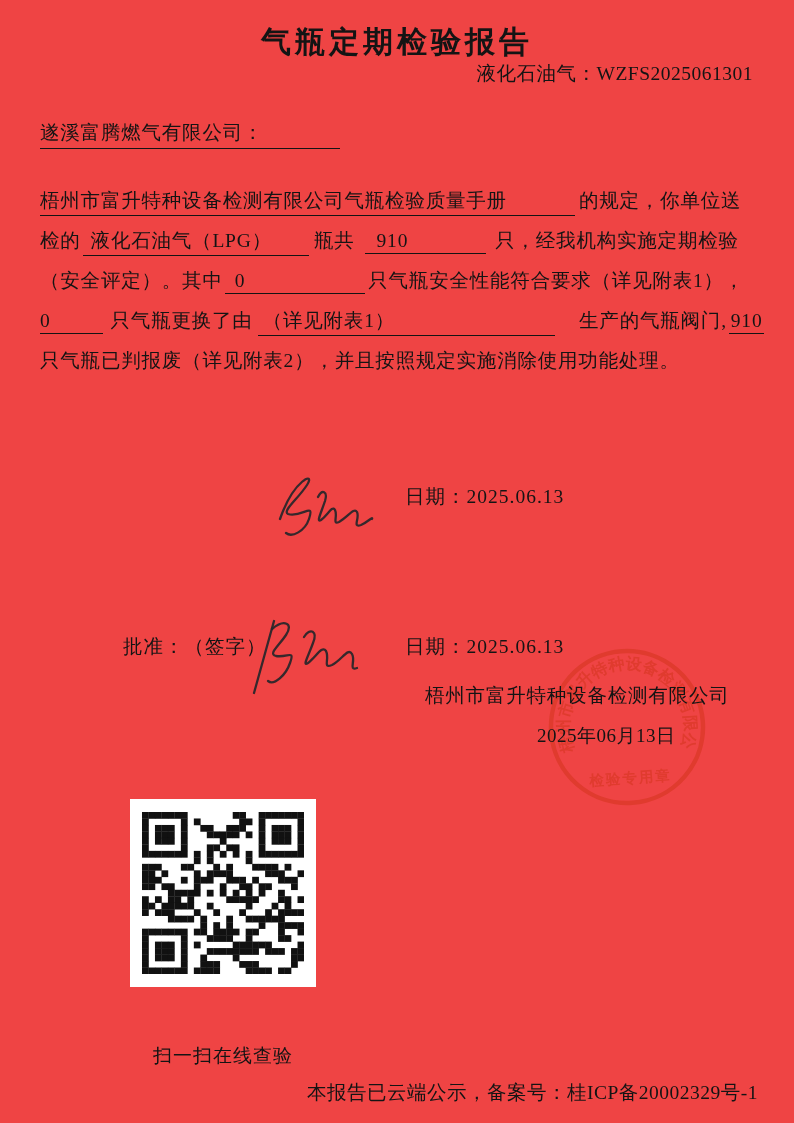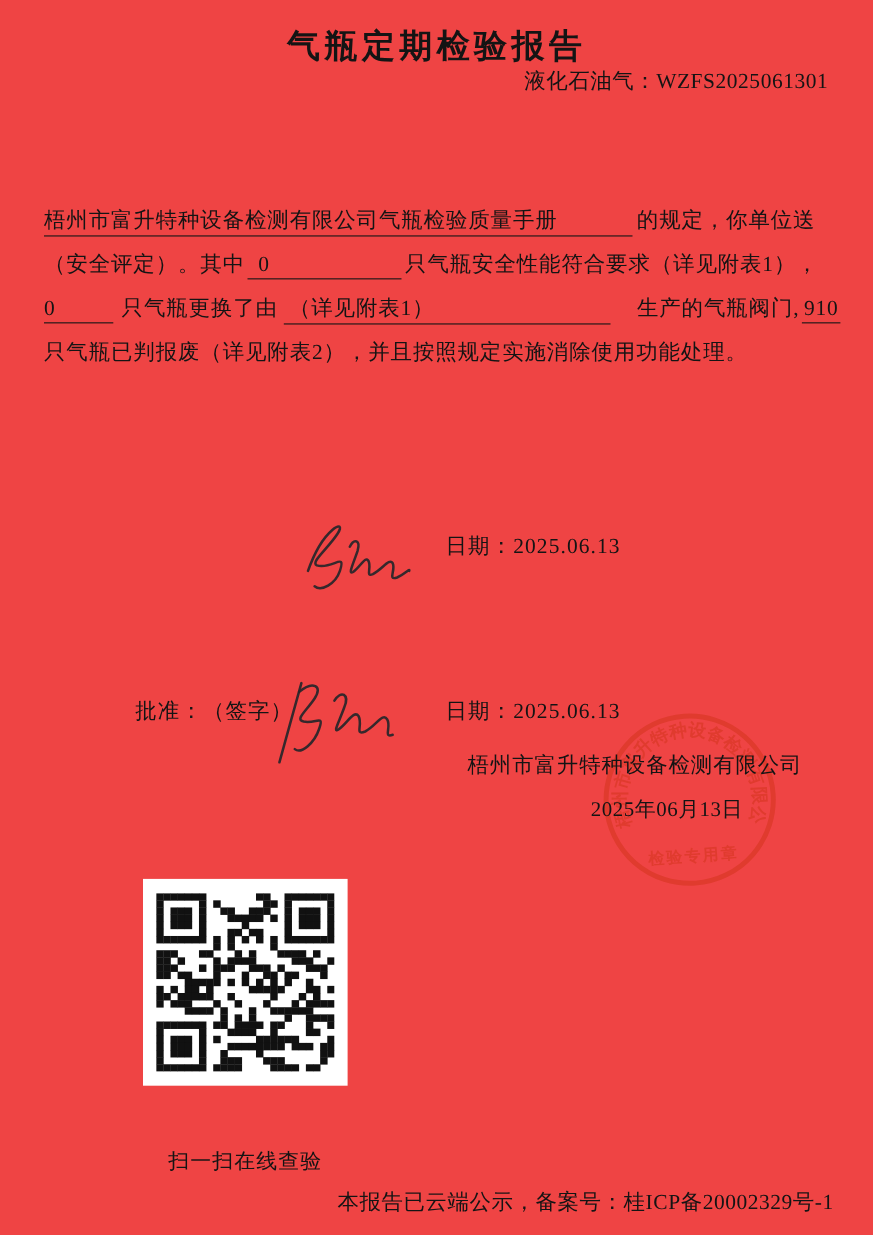--- a/index.html
+++ b/index.html
@@ -82,24 +82,30 @@
 <body>
 
 <div class="page">
 
   <div class="title">气瓶定期检验报告</div>
 
   <div class="report-no">
     <span>液化石油气：</span><span>WZFS2025061301</span>
   </div>
 
+  <div class="addressee">
+    <span class="u" style="padding-right:77px;">遂溪富腾燃气有限公司：</span>
+  </div>
 
   <div class="body-text">
     <div class="bline">
       <span class="u" style="padding-right:68px;">梧州市富升特种设备检测有限公司气瓶检验质量手册</span><span style="margin-left:4px;">的规定，你单位送</span>
+    </div>
+    <div class="bline">
+      <span>检的</span><span class="u" style="margin-left:2px;padding-left:8px;padding-right:37px;">液化石油气（LPG）</span><span style="margin-left:5px;">瓶共</span><span class="u" style="margin-left:10px;padding-left:12px;padding-right:78px;">910</span><span style="margin-left:9px;">只，经我机构实施定期检验</span>
     </div>
     <div class="bline">
       <span>（安全评定）。其中</span><span class="u" style="margin-left:2px;padding-left:10px;padding-right:120px;">0</span><span style="margin-left:3px;">只气瓶安全性能符合要求（详见附表1），</span>
     </div>
     <div class="bline">
       <span class="u" style="padding-right:52px;">0</span><span style="margin-left:8px;">只气瓶更换了由</span><span class="u" style="margin-left:5px;padding-left:5px;padding-right:160px;">（详见附表1）</span><span style="margin-left:24px;">生产的气瓶阀门,</span><span class="u" style="margin-left:2px;padding-left:2px;padding-right:2px;">910</span>
     </div>
     <div class="bline">只气瓶已判报废（详见附表2），并且按照规定实施消除使用功能处理。</div>
   </div>
 

